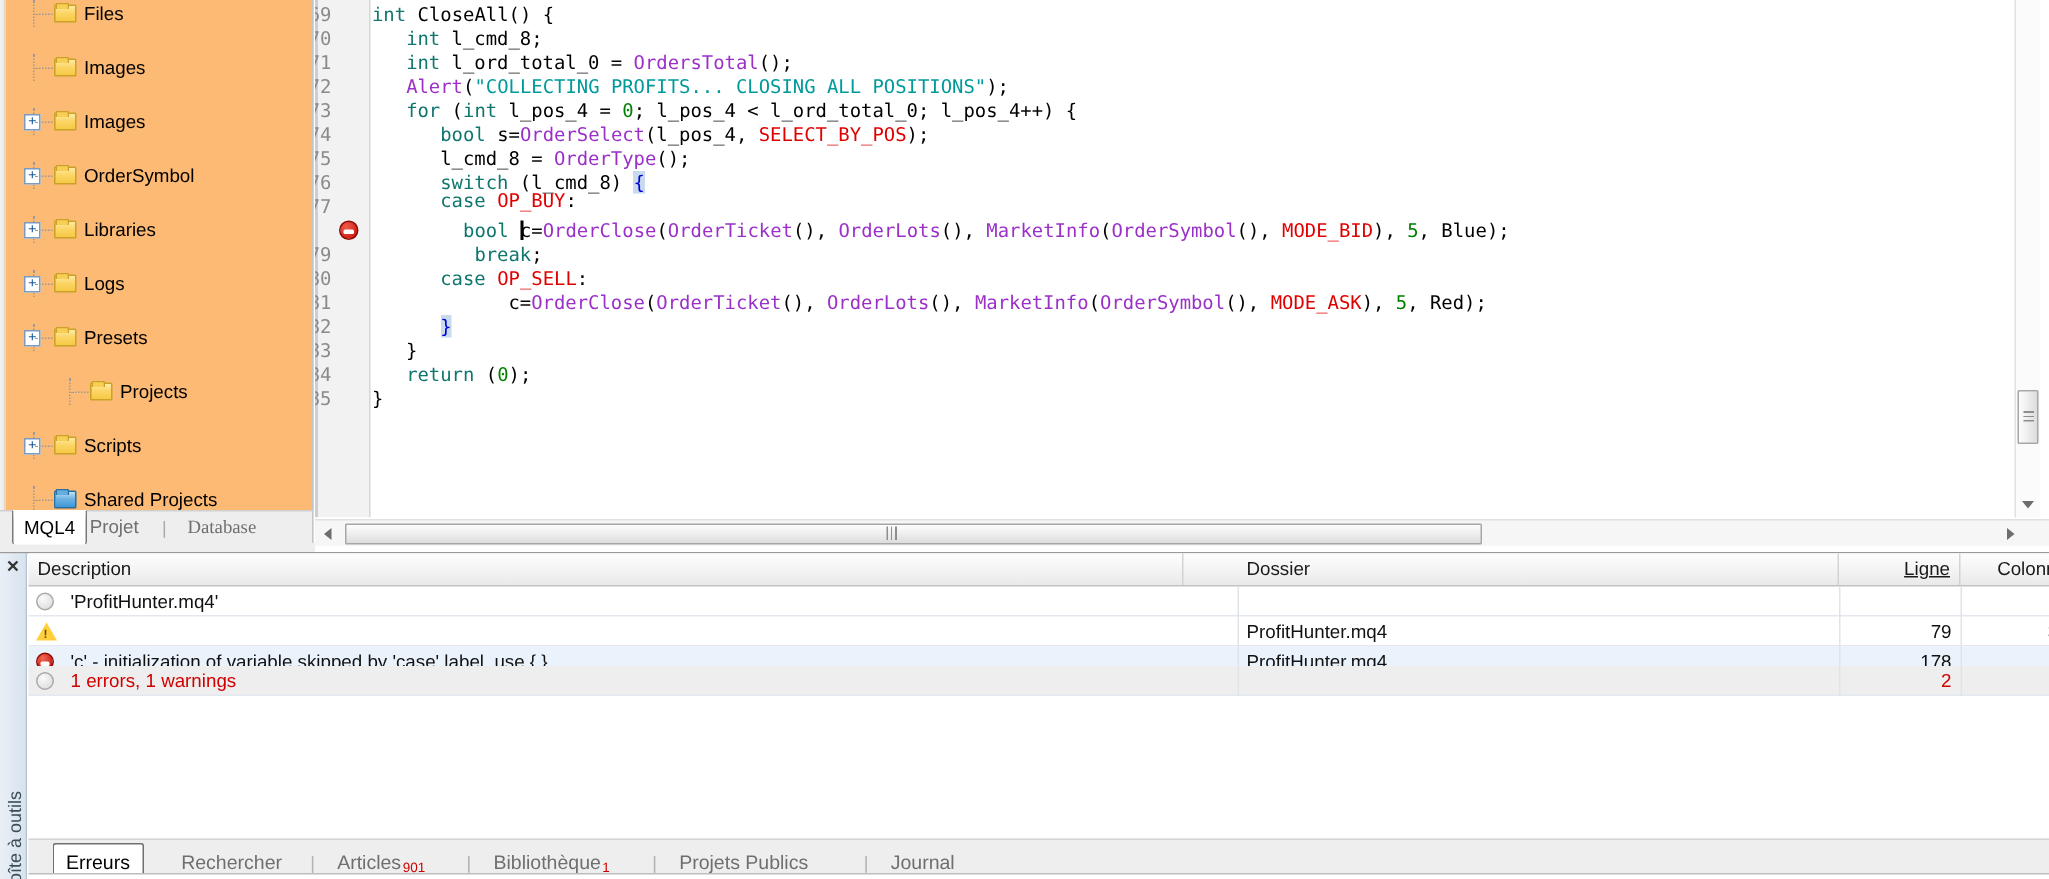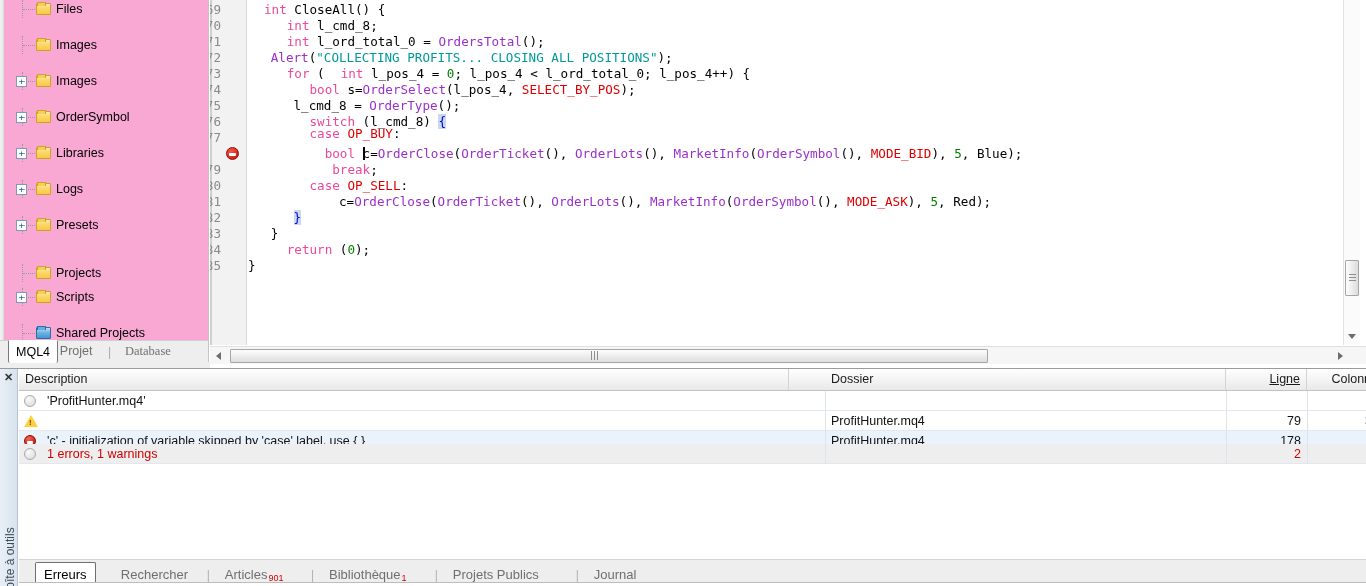--- a/index.html
+++ b/index.html
@@ -7,21 +7,21 @@
     width: 1366px; height: 586px;
     background: #fff;
     font-family: "Liberation Sans", sans-serif;
     overflow: hidden;
   }
   .app { position: relative; width: 1366px; height: 586px; }
 
   
   .navigator {
     position: absolute; left: 0; top: 0; width: 209px; height: 340px;
-    background: #f9a8d4; border-right: 1px solid #c4c4c4;
+    background: #fdba74; border-right: 1px solid #c4c4c4;
     overflow: hidden;
   }
   .nav-scroll-edge {
     position: absolute; left: 0; top: 0; width: 4px; height: 340px;
     background: linear-gradient(to right, #f3f3f3, #e8e8e8);
     border-right: 1px solid #dcdcdc;
   }
   .tree { position: absolute; left: 4px; top: 0; width: 205px; }
   .tree-row {
     position: relative; height: 18px; display: flex; align-items: center;
@@ -113,21 +113,21 @@
   .errmark {
     position: absolute; left: 16px; width: 13px; height: 13px;
     border-radius: 50%;
     background: radial-gradient(circle at 35% 30%, #f05a4a 0%, #d4261a 70%, #a81208 100%);
     border: 1px solid #8d0d06;
   }
   .errmark::after {
     content:""; position:absolute; left:2px; top:5px; width:7px; height:3px;
     background:#fff; border-radius:1px;
   }
-  .kw   { color: #ec4899; padding-left: 16px; }          
+  .kw   { color: #0f766e; }          
   .fn   { color: #9b30c8; }          
   .str  { color: #009a9a; }          
   .cst  { color: #e00000; }          
   .num  { color: #008000; }          
   .pln  { color: #000000; }
   .brc  { background: #c8d9f0; color: #0000d0; }
   .caret {
     display: inline-block; width: 0; border-left: 2px solid #000;
     height: 13px; vertical-align: -2px; margin-right: -2px;
   }
@@ -323,21 +323,21 @@
           <div class="folder yellow"></div>
           <div class="tree-label">Logs</div>
         </div>
         <div class="tree-row" style="top: 108px;">
           <div class="guide"></div>
           <div class="expander">+</div>
           <div class="elbow"></div>
           <div class="folder yellow"></div>
           <div class="tree-label">Presets</div>
         </div>
-        <div class="tree-row" style="top: 138px;">
+        <div class="tree-row" style="top: 126px; margin-left: 24px;">
           <div class="guide"></div>
           <div class="elbow"></div>
           <div class="folder yellow"></div>
           <div class="tree-label">Projects</div>
         </div>
         <div class="tree-row" style="top: 144px;">
           <div class="guide"></div>
           <div class="expander">+</div>
           <div class="elbow"></div>
           <div class="folder yellow"></div>

